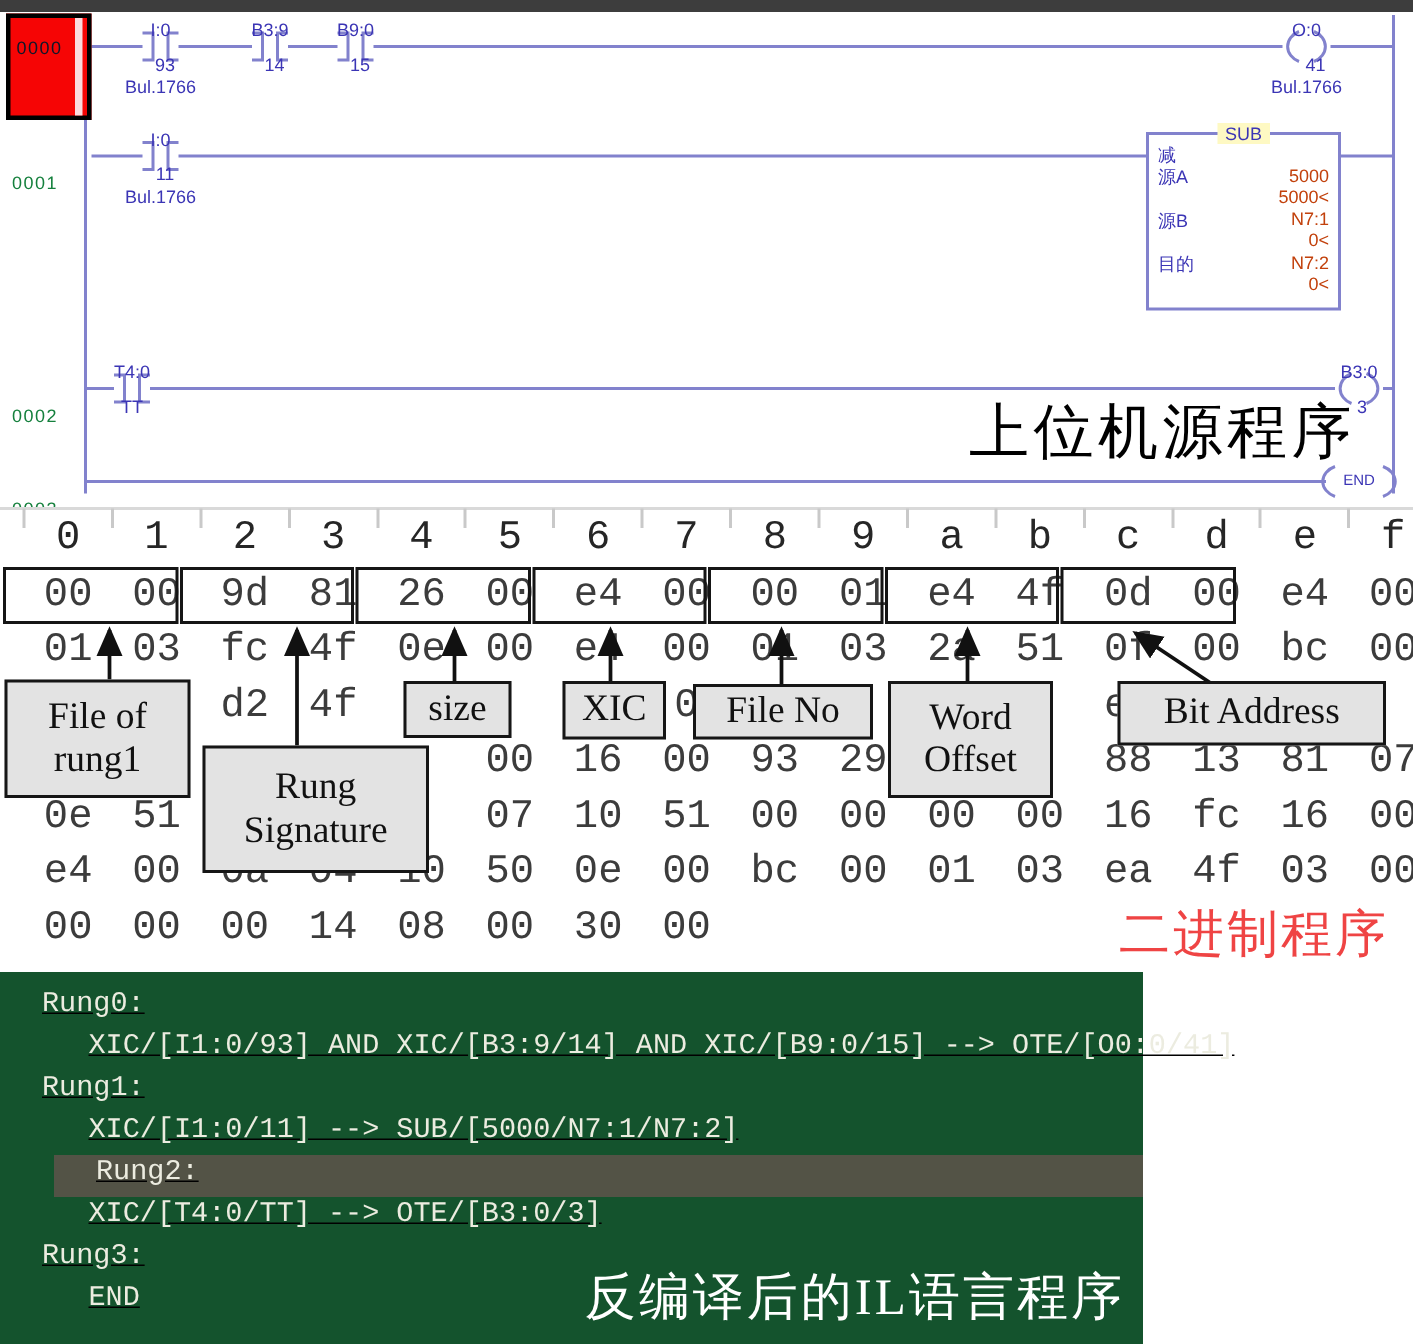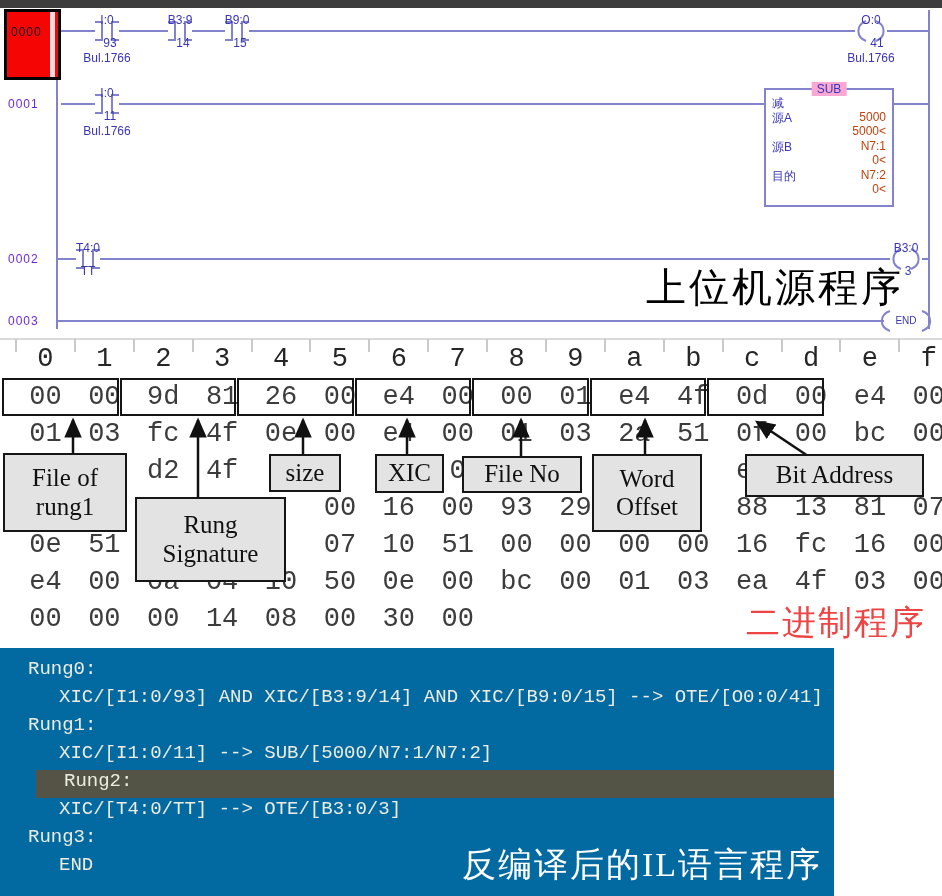--- a/index.html
+++ b/index.html
@@ -6,53 +6,53 @@
   #screen{position:relative;width:942px;height:896px;overflow:hidden;background:#fff;
           font-family:"Liberation Sans",sans-serif;}
   
   #topbar{position:absolute;left:0;top:0;width:942px;height:8px;background:#3d3d3d;}
   
   #ladder{position:absolute;left:0;top:8px;width:942px;height:330px;background:#fff;}
   #ladder svg{position:absolute;left:0;top:0;}
   .lad-label{position:absolute;font:12px "Liberation Sans",sans-serif;color:#3b35b5;
              transform:translateX(-50%);white-space:nowrap;}
   .rung-num{position:absolute;left:8px;font:12px "Liberation Sans",sans-serif;
-            color:#6d28d9;letter-spacing:1px;}
+            color:#15803d;letter-spacing:1px;margin-top:18px;}
   #rungbox{position:absolute;left:4px;top:1px;width:51px;height:65px;background:#f60505;
            border:3px solid #000;}
   #rungbox .stripe{position:absolute;right:3px;top:0;width:5px;height:100%;background:#fbdade;}
   #rungbox .num{position:absolute;left:4px;top:13px;font:12px "Liberation Sans",sans-serif;
                 color:#0f172a;letter-spacing:1px;}
   .sub-val{position:absolute;right:56px;font:12px "Liberation Sans",sans-serif;color:#c2410c;
            text-align:right;white-space:nowrap;}
   .sub-lab{position:absolute;left:772px;font:12px "Liberation Sans",sans-serif;color:#3b35b5;
            white-space:nowrap;}
   #sub-title{position:absolute;left:829px;top:74px;transform:translateX(-50%);
-             font:12px "Liberation Sans",sans-serif;color:#3b35b5;background:#f9a8d4;padding:0 5px;}
+             font:12px "Liberation Sans",sans-serif;color:#3b35b5;background:#fef9c3;padding:0 5px;}
   #ladder-caption{position:absolute;left:646px;top:252px;font:40px "Liberation Serif",serif;
                   color:#000;letter-spacing:3px;white-space:nowrap;}
   
   #hexpanel{position:absolute;left:0;top:338px;width:942px;height:310px;background:#fff;}
   .hex-row{position:absolute;left:16px;width:876px;white-space:nowrap;text-decoration:underline;}
   .hex-cell{display:inline-block;width:58.9px;text-align:center;
             font:27px "Liberation Mono",monospace;color:#3c3c3c;}
   .hex-row.hdr .hex-cell{color:#262626;position:relative;}
   .hex-row.hdr .hex-cell::before{content:"";position:absolute;left:-1px;top:-5px;height:13px;
             border-left:2px solid #c9c9c9;}
   #hexpanel::before{content:"";position:absolute;left:0;top:0;width:942px;border-top:2px solid #d9d9d9;}
   .pair-box{position:absolute;top:40px;height:34px;border:2px solid #151515;}
   .hex-note{position:absolute;background:#e3e3e3;border:2px solid #161616;color:#111;
             font:25px "Liberation Serif",serif;text-align:center;white-space:pre-line;
             line-height:1.13;display:flex;align-items:center;justify-content:center;z-index:5;}
   #hex-arrows{position:absolute;left:0;top:0;z-index:4;pointer-events:none;}
   #hex-caption{position:absolute;right:16px;top:262px;font:34px "Liberation Serif",serif;
                color:#ef4444;letter-spacing:2px;}
   
-  #console{position:absolute;left:0;top:648px;width:834px;height:248px;background:#0369a1;
-           padding-top:10px;box-sizing:border-box;}
+  #console{position:absolute;left:0;top:648px;width:762px;height:248px;background:#14532d;
+           padding-top:10px;box-sizing:border-box;text-decoration:underline;}
   .cline{height:28px;line-height:28px;padding-left:28px;color:#ecece0;
          font:19px "Liberation Mono",monospace;white-space:pre;}
   .cline.indent{padding-left:59px;}
   .cline.highlight{background:#535346;margin-left:36px;}
   #console-caption{position:absolute;right:12px;bottom:8px;font:34px "Liberation Serif",serif;
                    color:#fff;letter-spacing:2px;}
 </style>
 </head>
 <body>
 

